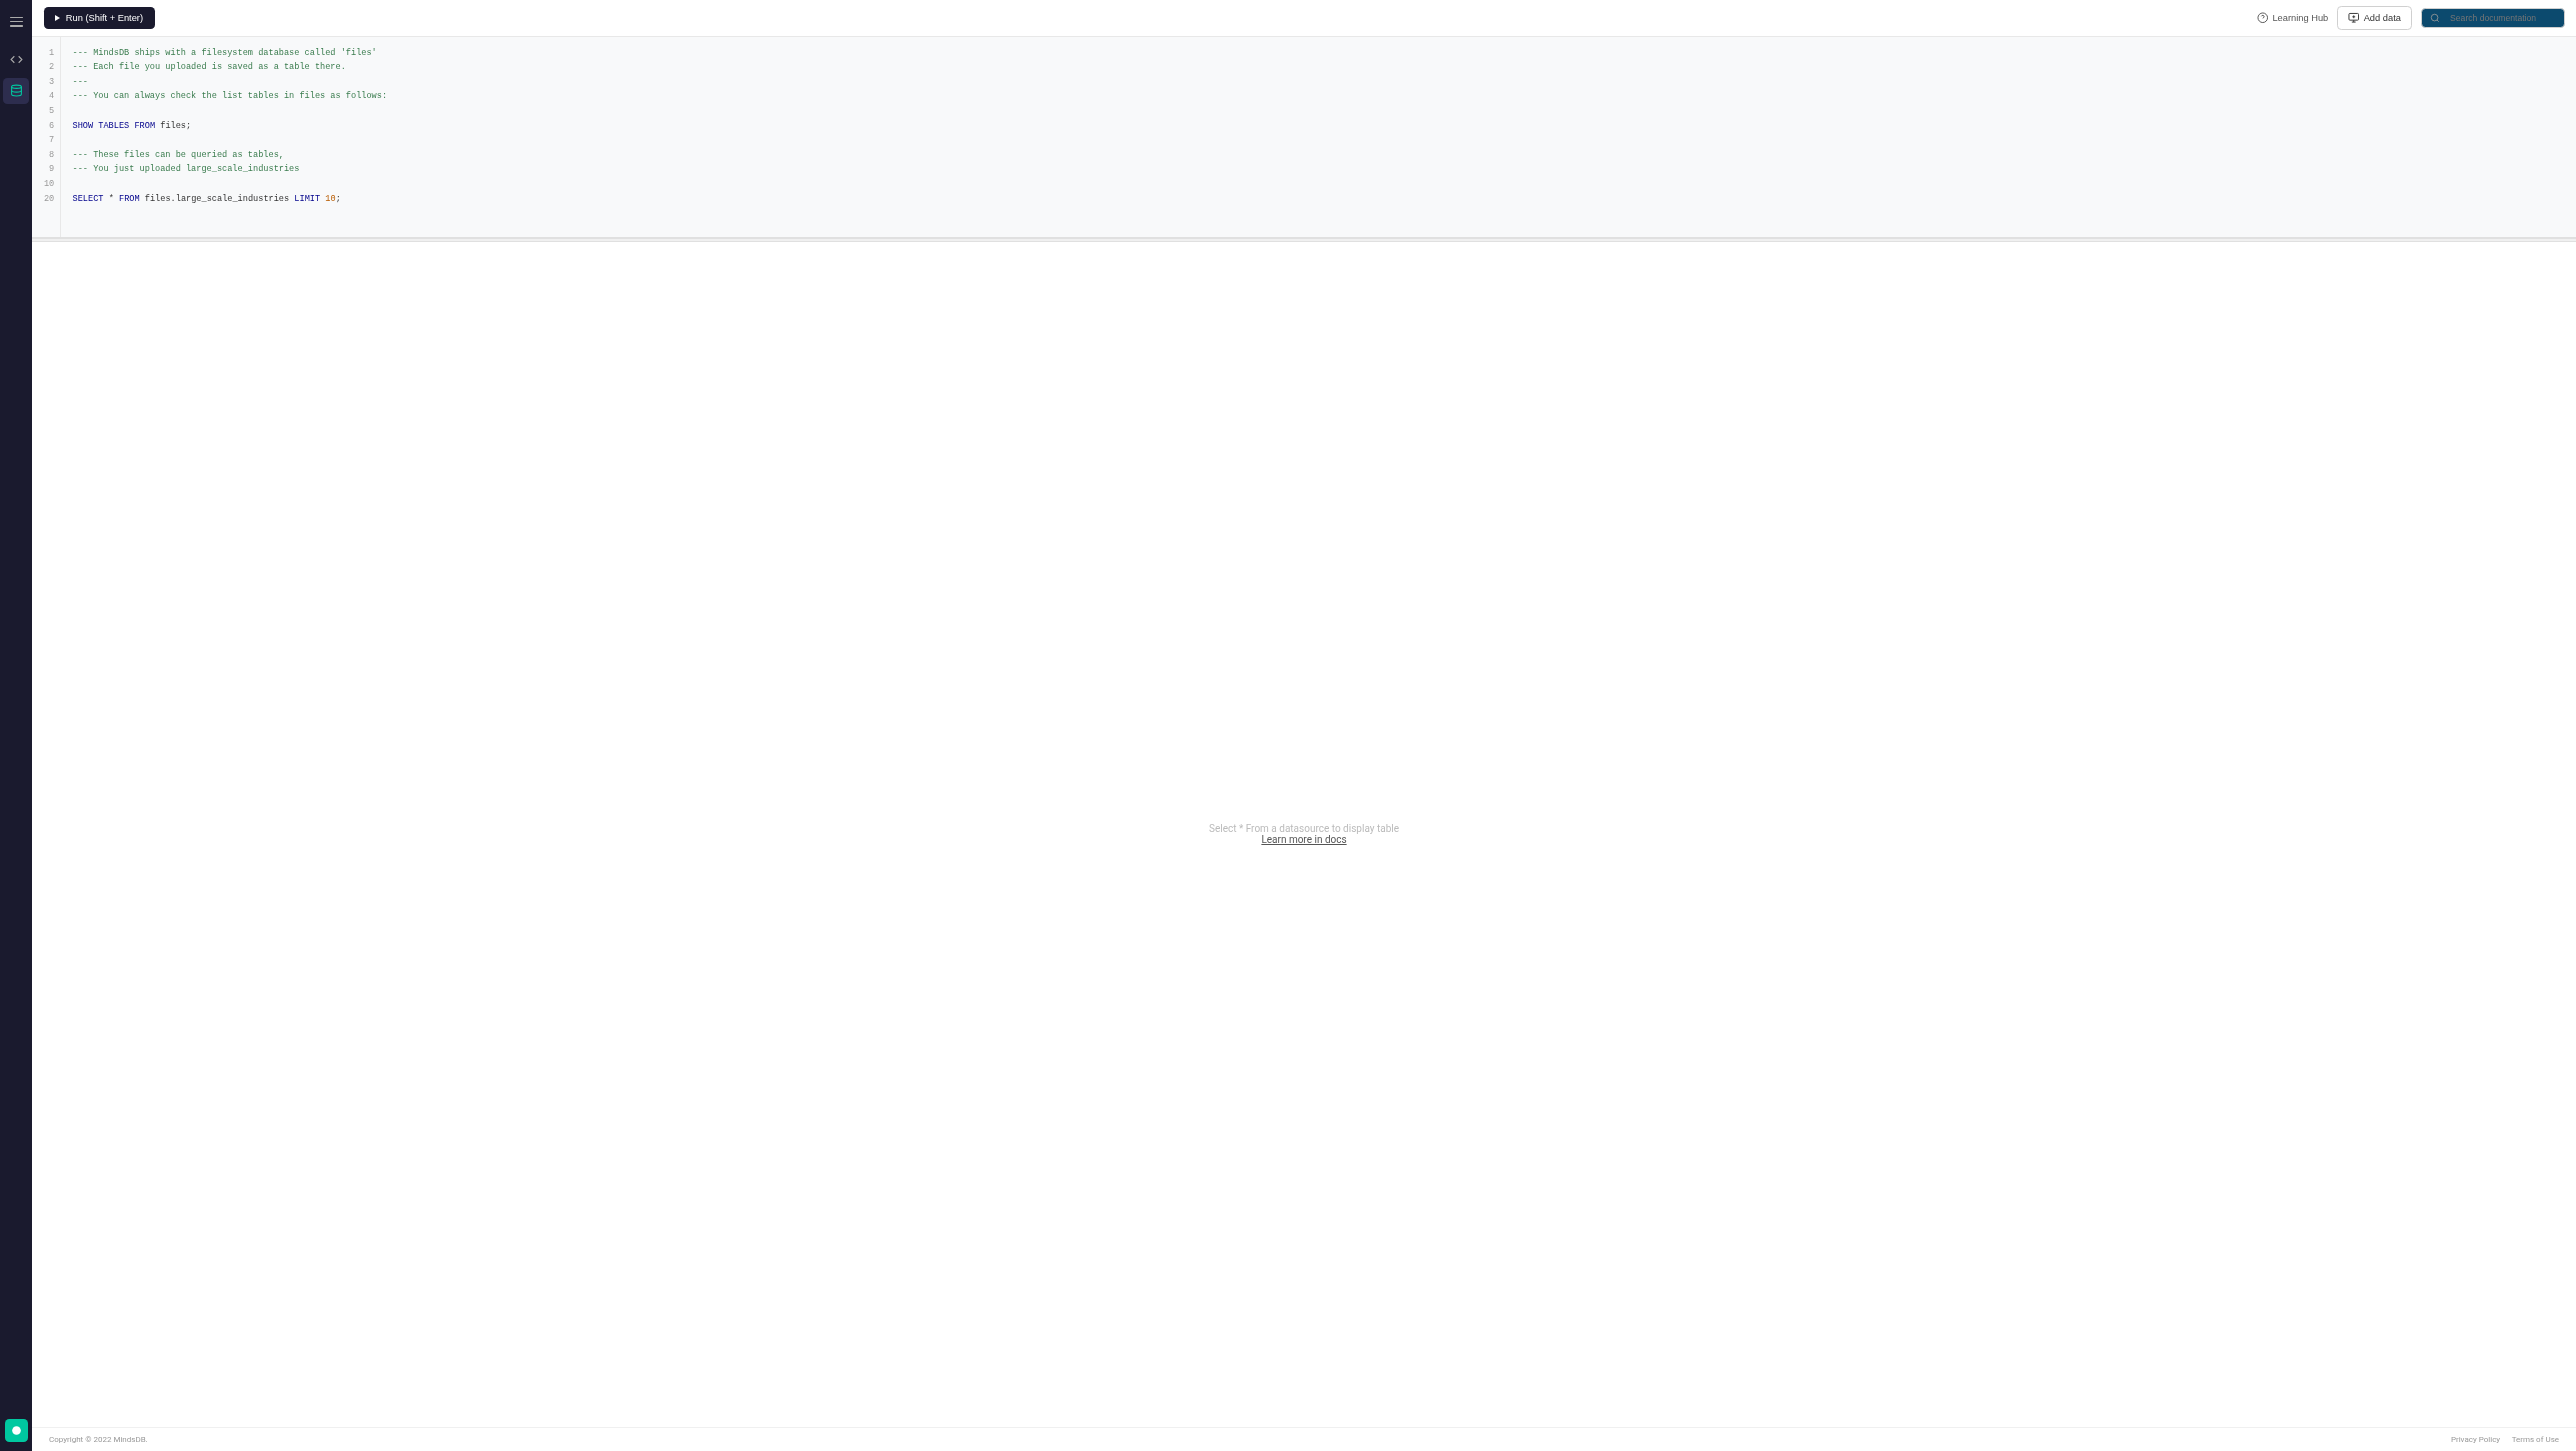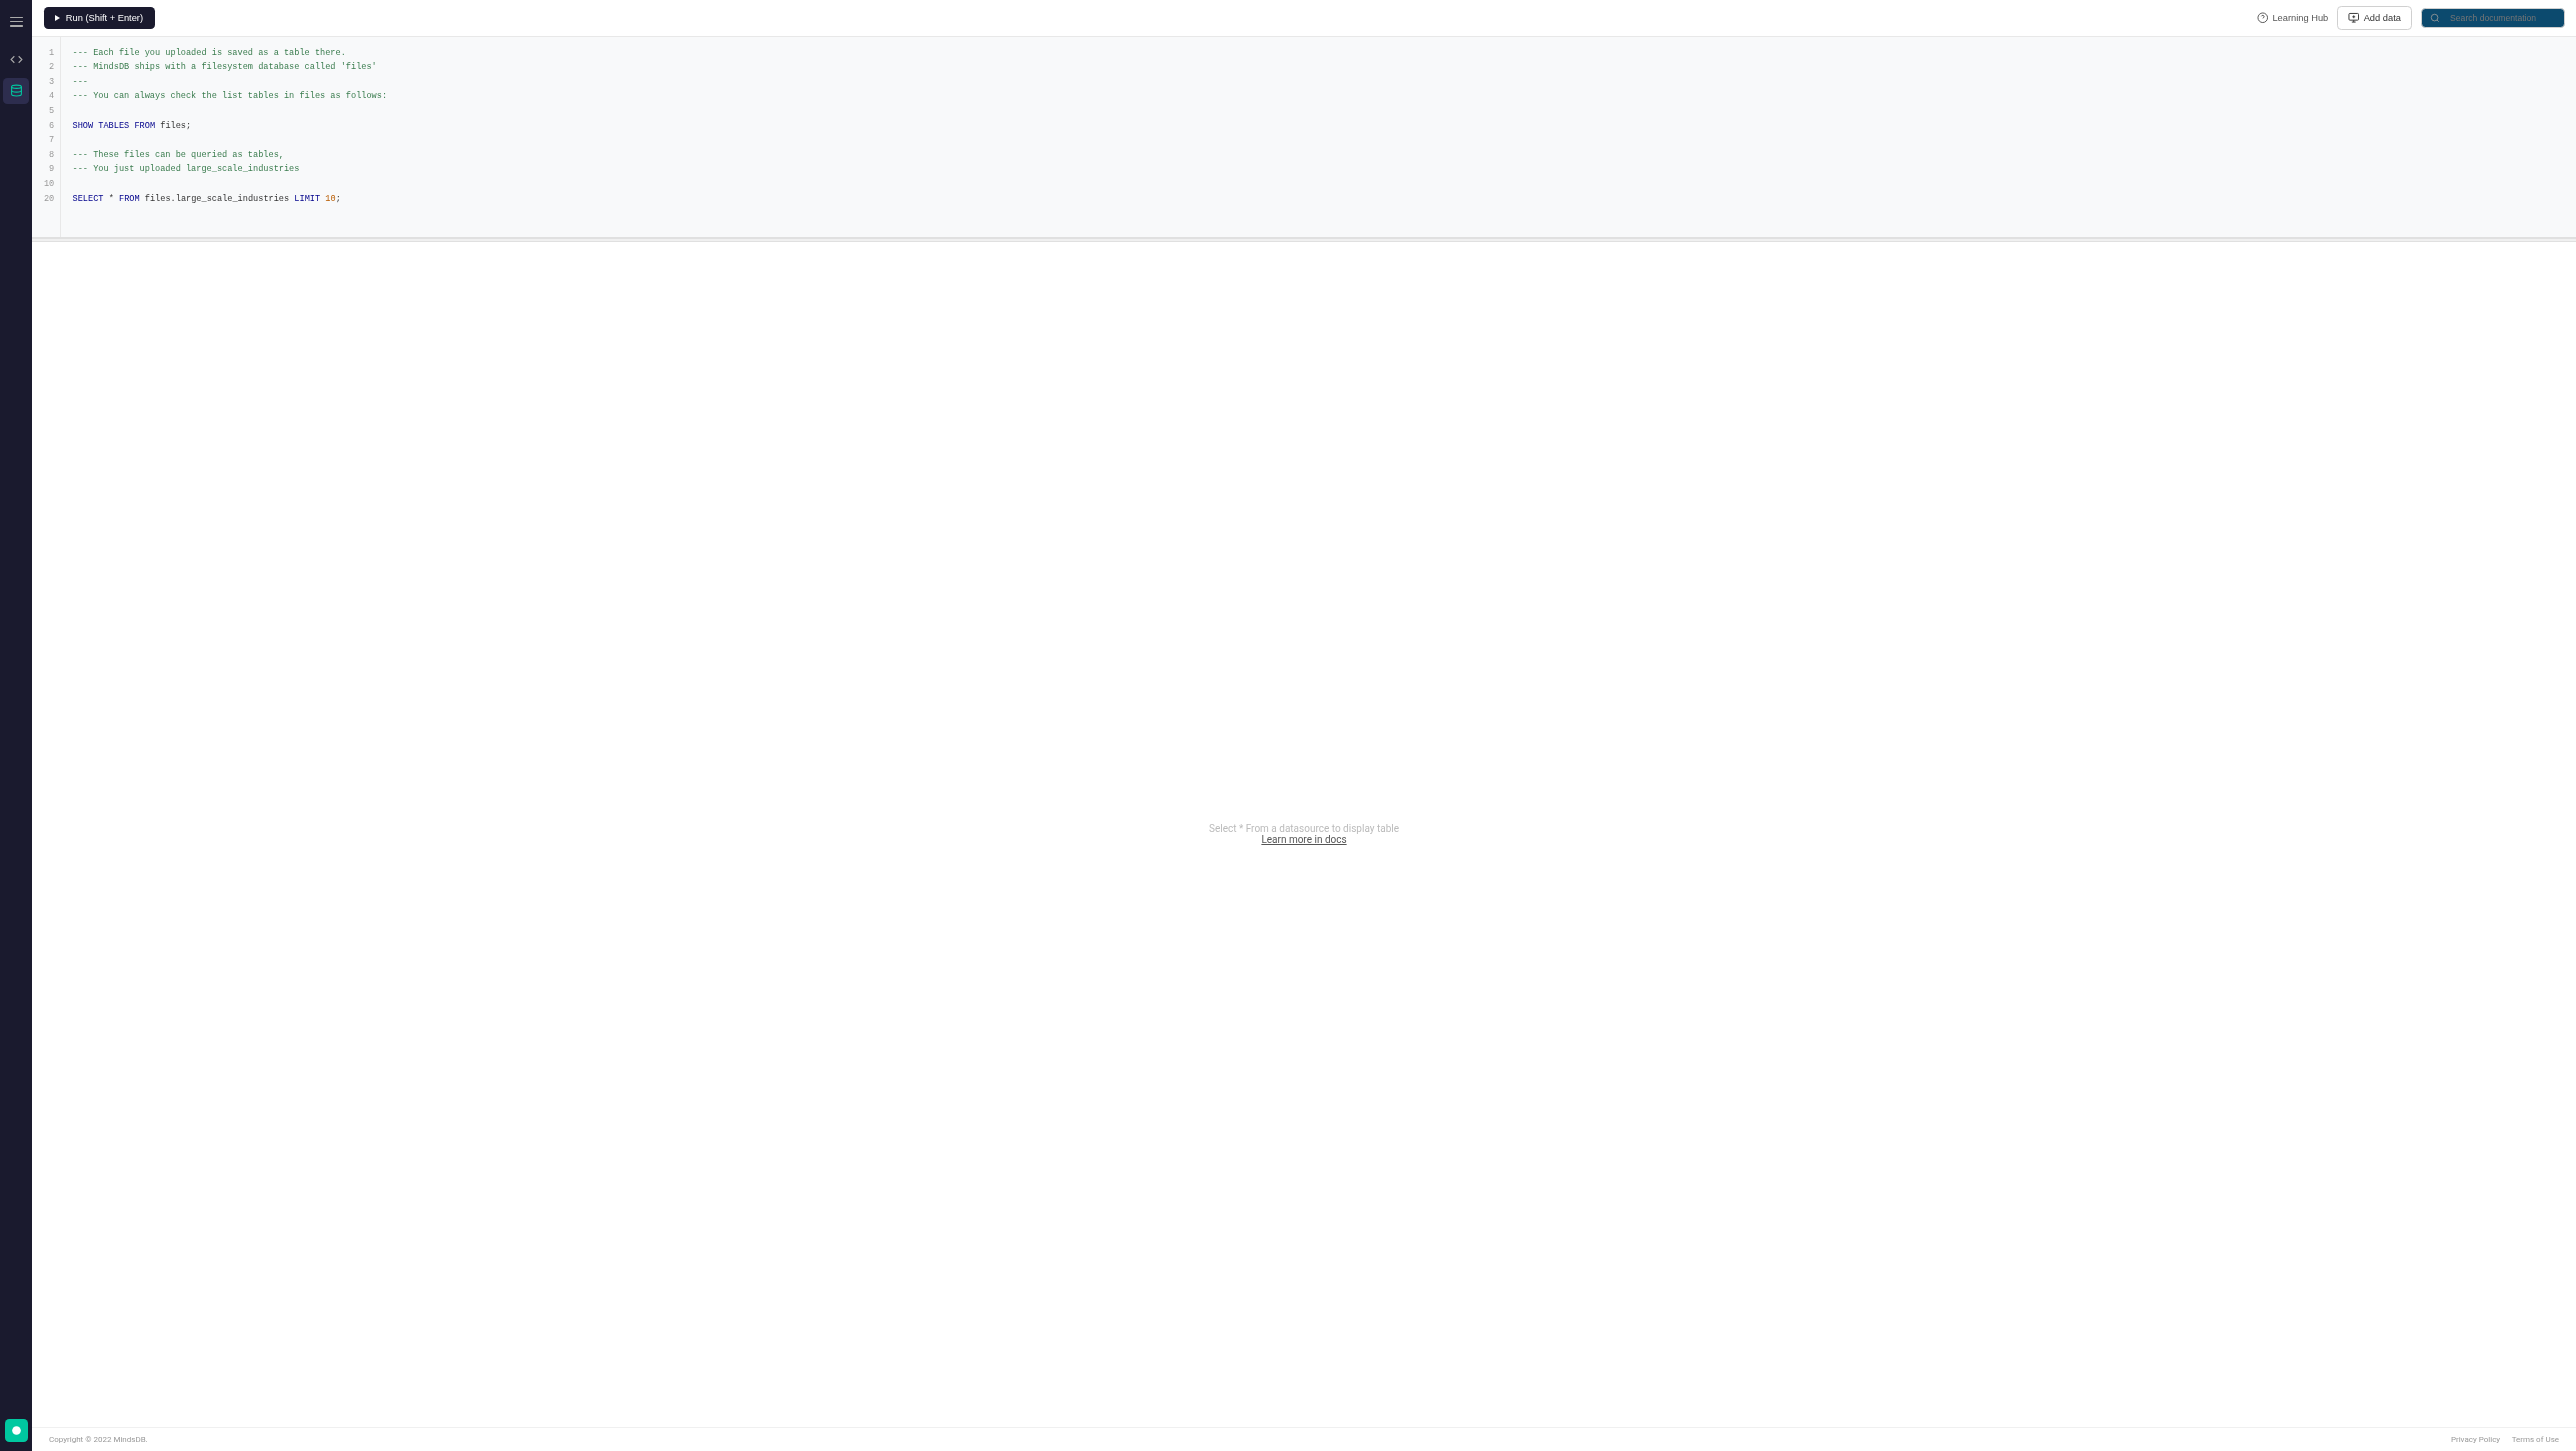--- a/index.html
+++ b/index.html
@@ -411,22 +411,22 @@
       <div>5</div>
       <div>6</div>
       <div>7</div>
       <div>8</div>
       <div>9</div>
       <div>10</div>
       <div>20</div>
     </div>
 
     <div class="code-area">
+      <div class="code-line comment">--- MindsDB ships with a filesystem database called 'files'</div>
       <div class="code-line comment">--- Each file you uploaded is saved as a table there.</div>
-      <div class="code-line comment">--- MindsDB ships with a filesystem database called 'files'</div>
       <div class="code-line comment">---</div>
       <div class="code-line comment">--- You can always check the list tables in files as follows:</div>
       <div class="code-line">&nbsp;</div>
       <div class="code-line"><span class="keyword">SHOW TABLES</span> <span class="keyword-from">FROM</span> <span class="table-name">files;</span></div>
       <div class="code-line">&nbsp;</div>
       <div class="code-line comment">--- These files can be queried as tables,</div>
       <div class="code-line comment">--- You just uploaded large_scale_industries</div>
       <div class="code-line">&nbsp;</div>
       <div class="code-line"><span class="keyword">SELECT</span> <span class="star">*</span> <span class="keyword-from">FROM</span> <span class="table-name">files.large_scale_industries</span> <span class="keyword">LIMIT</span> <span class="number">10</span>;</div>
     </div>

